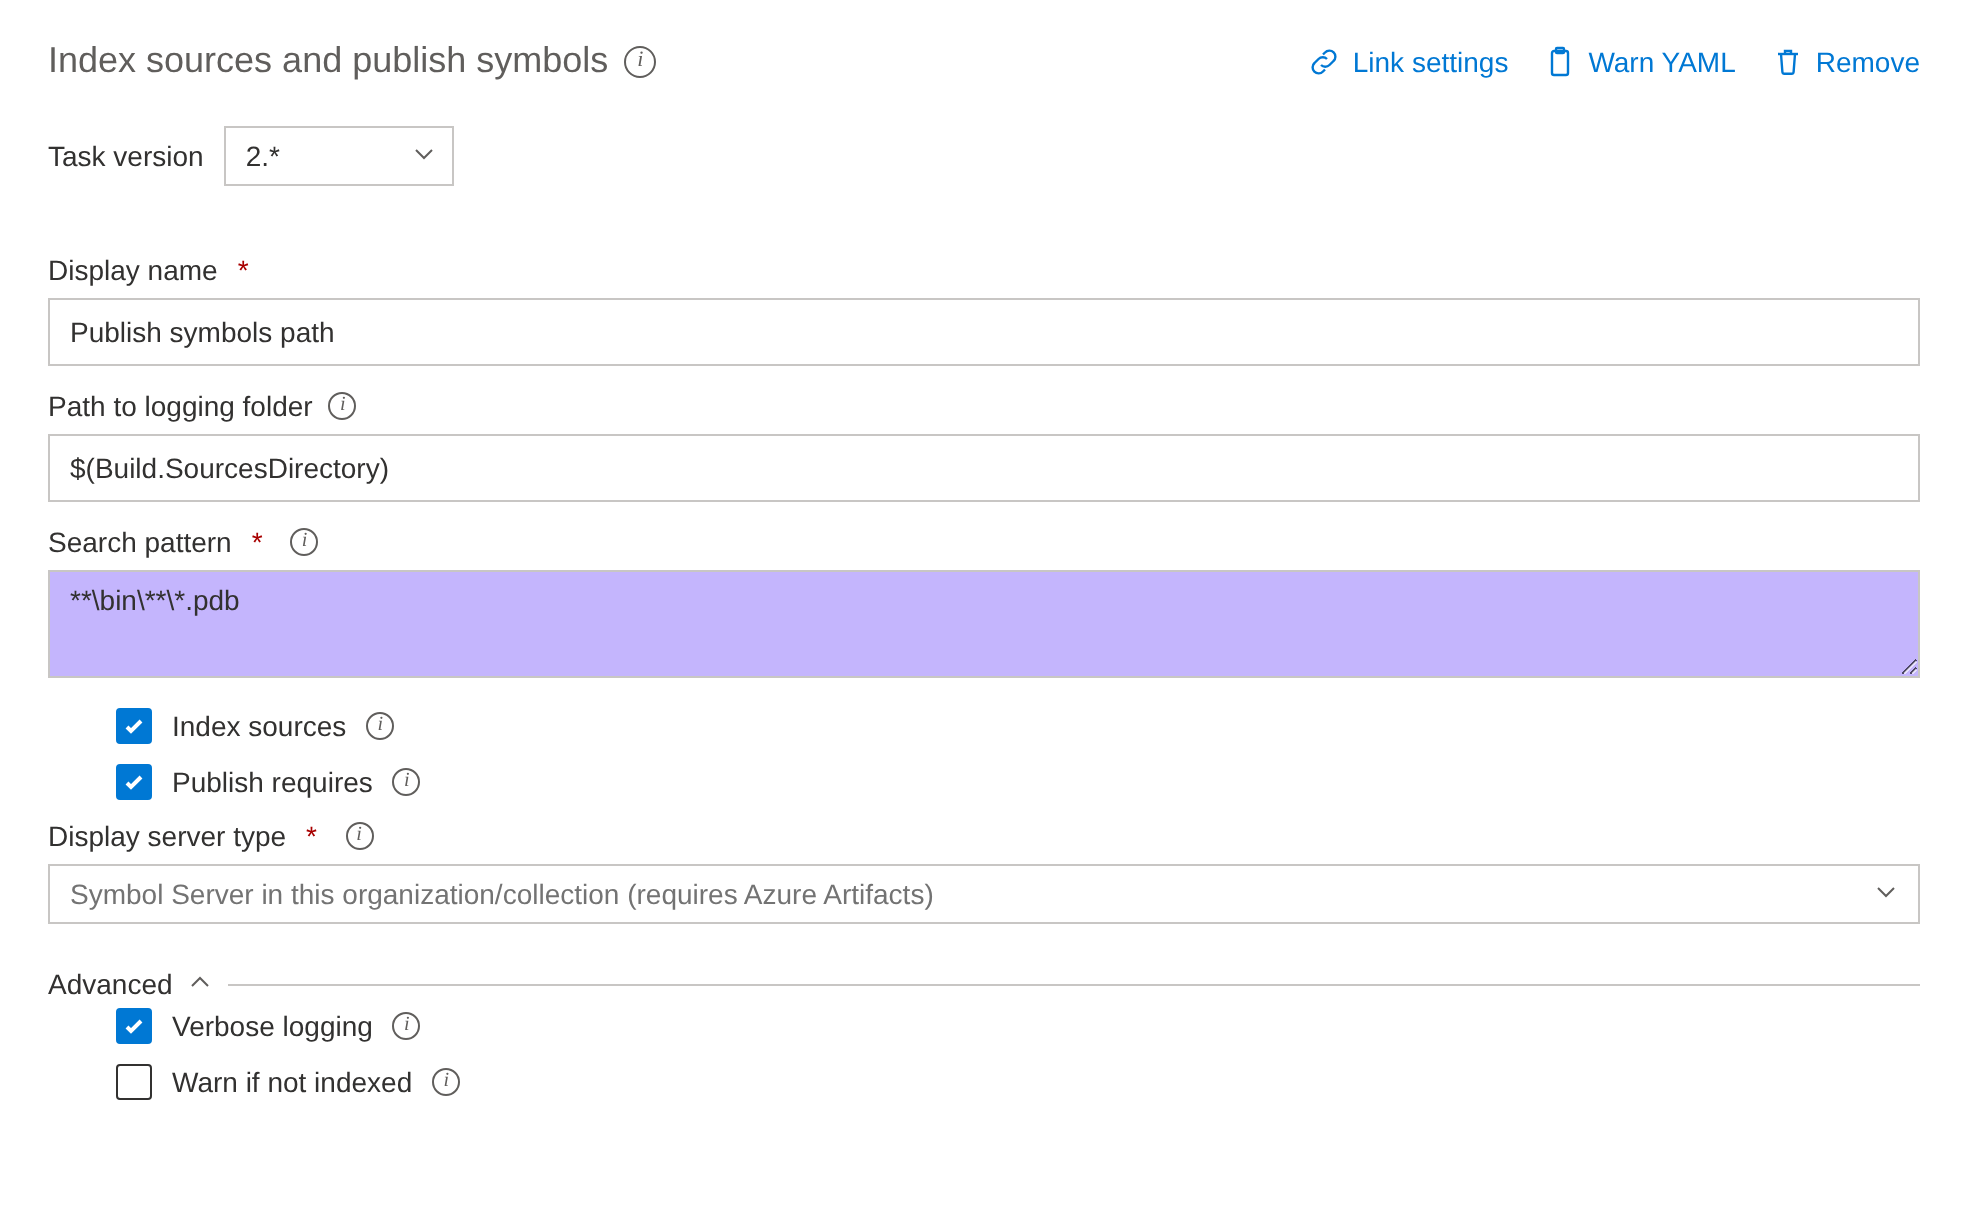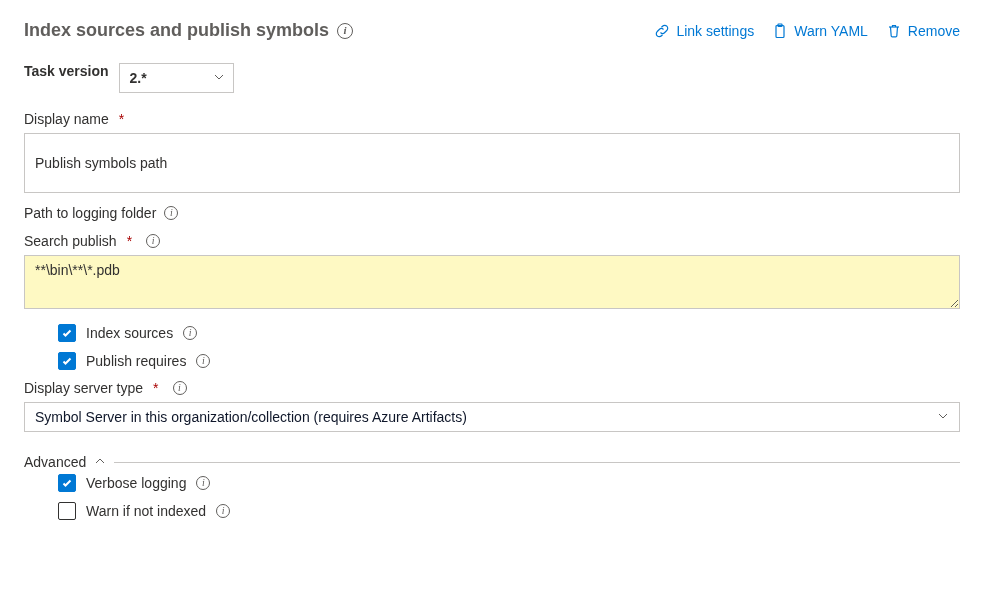--- a/index.html
+++ b/index.html
@@ -13,21 +13,21 @@
     width: 984px;
   }
   .header-row {
     display: flex;
     justify-content: space-between;
     align-items: center;
     margin-bottom: 22px;
   }
   .page-title {
     font-size: 18px;
-    font-weight: 700;
+    font-weight: 400;
     color: #605e5c;
     display: flex;
     align-items: center;
     gap: 8px;
   }
   .header-actions {
     display: flex;
     gap: 18px;
     align-items: flex-end;
   }
@@ -35,24 +35,23 @@
     display: flex;
     align-items: center;
     gap: 6px;
     color: #0078d4;
     font-size: 14px;
     cursor: pointer;
     text-decoration: none;
   }
   .task-version-row {
     display: flex;
-    align-items: flex-start;
+    align-items: center;
     gap: 10px;
-    margin-bottom: 18px;
-    font-weight: bold;
+    margin-bottom: 34px;
   }
   .task-version-label {
     color: #323130;
   }
   .task-version-select {
     border: 1px solid #c8c6c4;
     padding: 6px 30px 6px 10px;
     font-size: 14px;
     color: #323130;
     position: relative;
@@ -71,34 +70,34 @@
     display: flex;
     align-items: center;
     gap: 8px;
     margin-bottom: 6px;
     color: #323130;
   }
   .req { color: #a80000; margin-left: 2px; }
   .text-input {
     width: 100%;
     border: 1px solid #c8c6c4;
-    padding: 21px 10px;
+    padding: 8px 10px;
     font-size: 14px;
     font-family: inherit;
     color: #323130;
     background: #fff;
   }
   .text-area {
     width: 100%;
     border: 1px solid #c8c6c4;
     padding: 6px 10px;
     font-size: 14px;
     font-family: inherit;
     color: #323130;
-    background: #fef9c3;
+    background: #c4b5fd;
     resize: both;
     height: 54px;
   }
   .checkbox-row {
     display: flex;
     align-items: center;
     gap: 10px;
     margin-bottom: 10px;
     margin-left: 34px;
   }
@@ -119,21 +118,21 @@
   .cb.unchecked {
     background: #fff;
     border: 1px solid #323130;
   }
   .cb svg { display: block; }
   .select-full {
     width: 100%;
     border: 1px solid #c8c6c4;
     padding: 6px 30px 6px 10px;
     font-size: 14px;
-    color: #0f172a;
+    color: #737373;
     background: #fff;
     position: relative;
     cursor: pointer;
   }
   .select-full .chev {
     position: absolute;
     right: 10px;
     top: 50%;
     transform: translateY(-50%);
   }
@@ -221,25 +220,26 @@
       <span class="req">*</span>
   </div>
   <input type="text" class="text-input" value="Publish symbols path" style="">
 </div>
 
 <div class="field-block">
   <div class="field-label">
     <span>Path to logging folder</span>
     <span class="info-icon">i</span>
   </div>
+  <input type="text" class="text-input" value="$(Build.SourcesDirectory)" style="">
 </div>
 
 <div class="field-block">
   <div class="field-label">
-    <span>Search publish</span>
+    <span>Search pattern</span>
       <span class="req">*</span>
     <span class="info-icon" style="margin-left:6px">i</span>
   </div>
   <textarea class="text-area" style="">**\bin\**\*.pdb</textarea>
 </div>
 
 <div class="checkbox-row">
   <div class="cb checked">
     <svg width="12" height="12" viewBox="0 0 12 12" fill="none" stroke="#fff" stroke-width="2">
         <path d="M2.5 6.5l2 2 5-5"></path>

